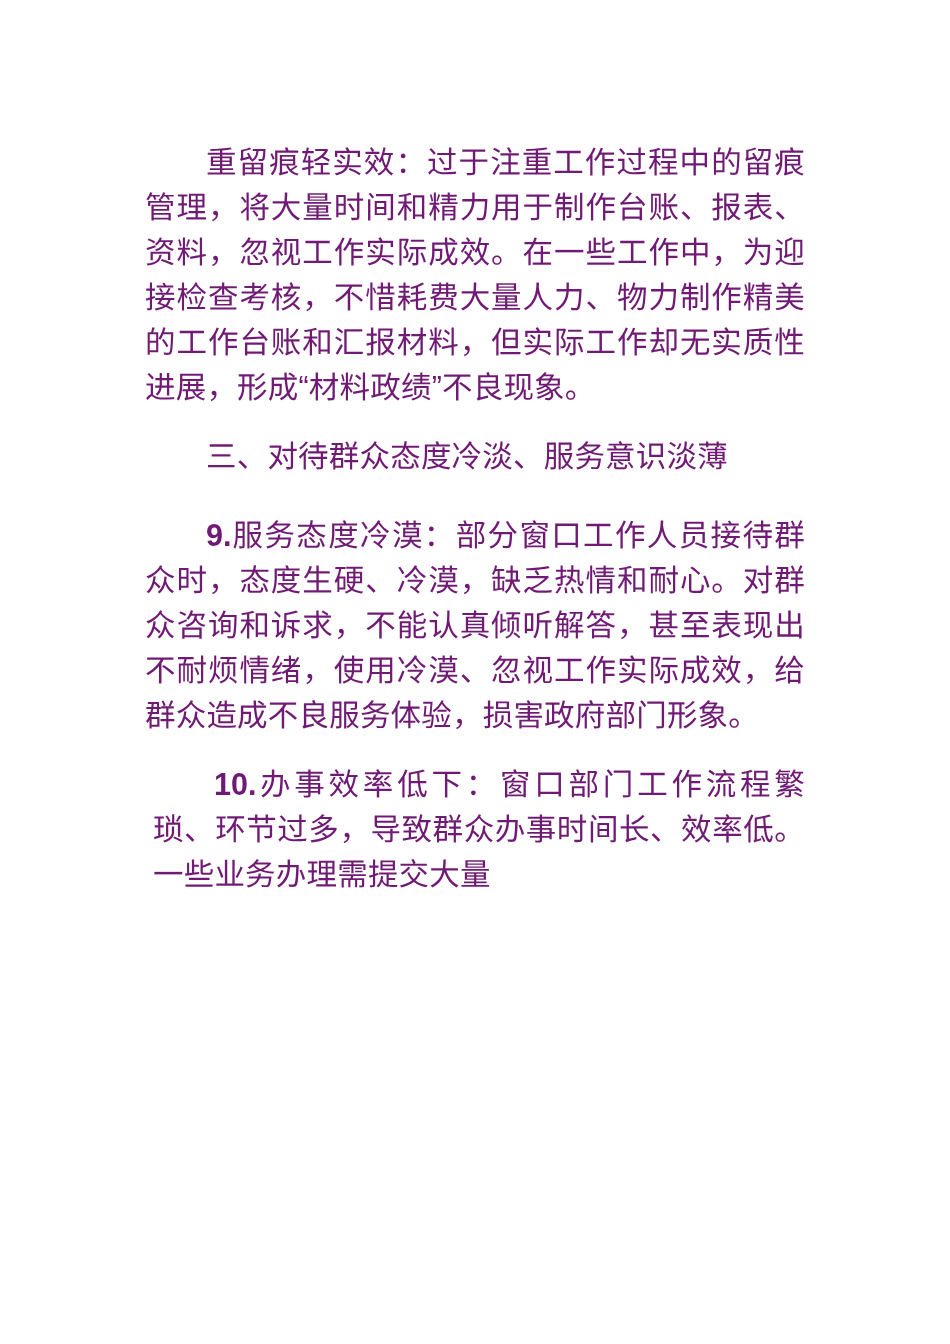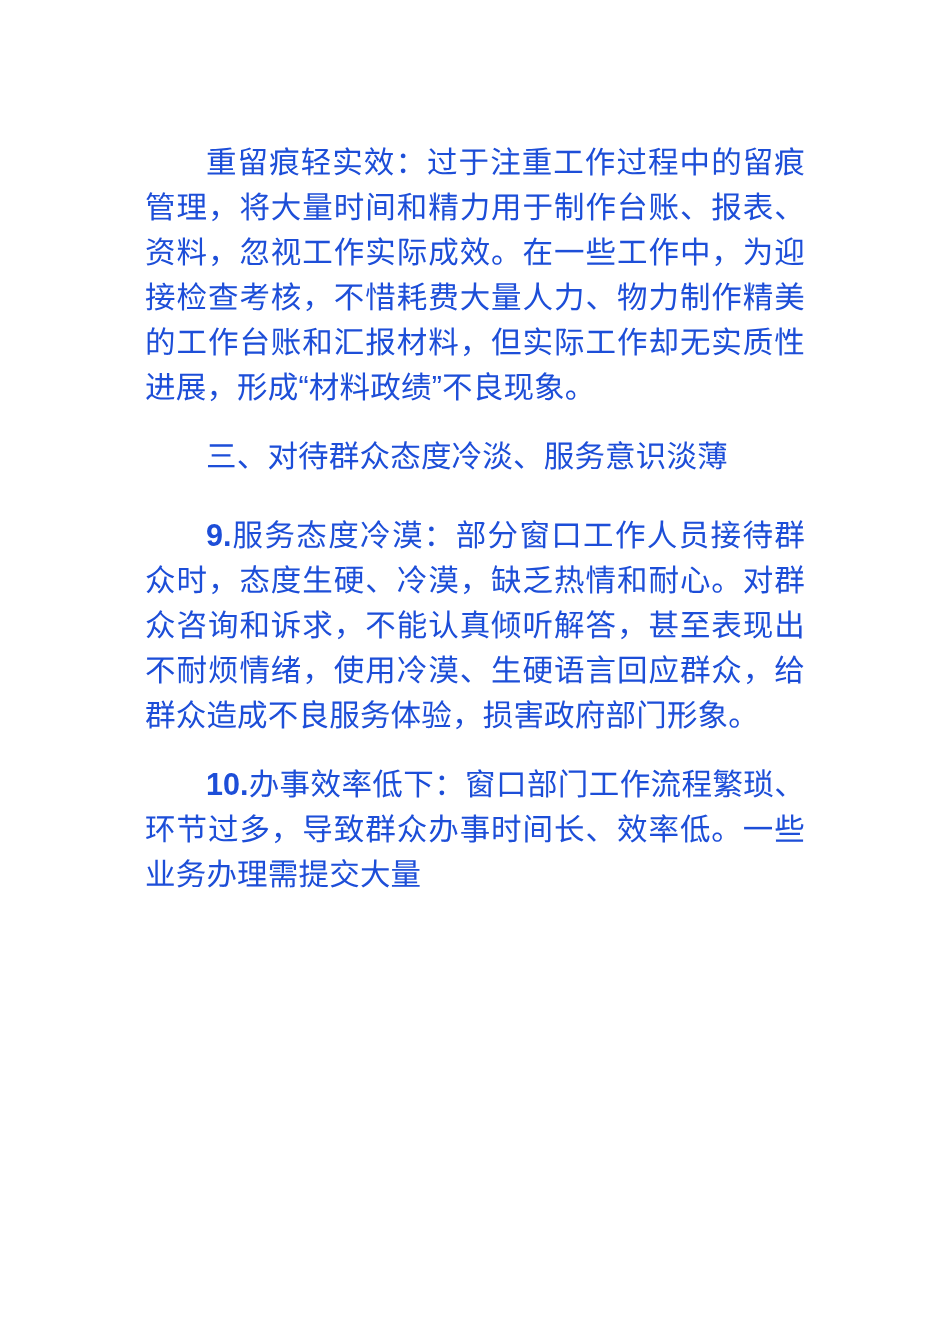--- a/index.html
+++ b/index.html
@@ -22,32 +22,33 @@
     position: absolute;
     left: 145px;
     top: 140px;
     width: 660px;
   }
 
   .para {
     font-family: "Liberation Sans", "DejaVu Sans", sans-serif;
     font-size: 30.5px;
     line-height: 45px;
-    color: #1d4ed8;
+    color: #701a75;
     text-align: justify;
     text-justify: inter-ideograph;
     text-indent: 2em;
     margin: 0 0 24px 0;
     letter-spacing: 0.2px;
     word-break: break-all;
     font-weight: 400;
   }
 
   .para:last-child {
     margin-bottom: 0;
+    margin-left: 8px;
   }
 
   .para.heading {
     margin-bottom: 34px;
   }
 
   .num {
     font-family: "Liberation Sans", "DejaVu Sans", sans-serif;
     font-weight: 700;
     letter-spacing: 0;
@@ -62,21 +63,21 @@
     <p class="para">
       <span>重留痕轻实效：过于注重工作过程中的留痕管理，将大量时间和精力用于制作台账、报表、资料，忽视工作实际成效。在一些工作中，为迎接检查考核，不惜耗费大量人力、物力制作精美的工作台账和汇报材料，但实际工作却无实质性进展，形成“材料政绩”不良现象。</span>
     </p>
 
 
     <p class="para heading">
       <span>三、对待群众态度冷淡、服务意识淡薄</span>
     </p>
 
     <p class="para">
-      <span class="num">9.</span><span>服务态度冷漠：部分窗口工作人员接待群众时，态度生硬、冷漠，缺乏热情和耐心。对群众咨询和诉求，不能认真倾听解答，甚至表现出不耐烦情绪，使用冷漠、生硬语言回应群众，给群众造成不良服务体验，损害政府部门形象。</span>
+      <span class="num">9.</span><span>服务态度冷漠：部分窗口工作人员接待群众时，态度生硬、冷漠，缺乏热情和耐心。对群众咨询和诉求，不能认真倾听解答，甚至表现出不耐烦情绪，使用冷漠、忽视工作实际成效，给群众造成不良服务体验，损害政府部门形象。</span>
     </p>
 
     <p class="para">
       <span class="num">10.</span><span>办事效率低下：窗口部门工作流程繁琐、环节过多，导致群众办事时间长、效率低。一些业务办理需提交大量</span>
     </p>
 
   </div>
 </div>
 
 </body></html>

